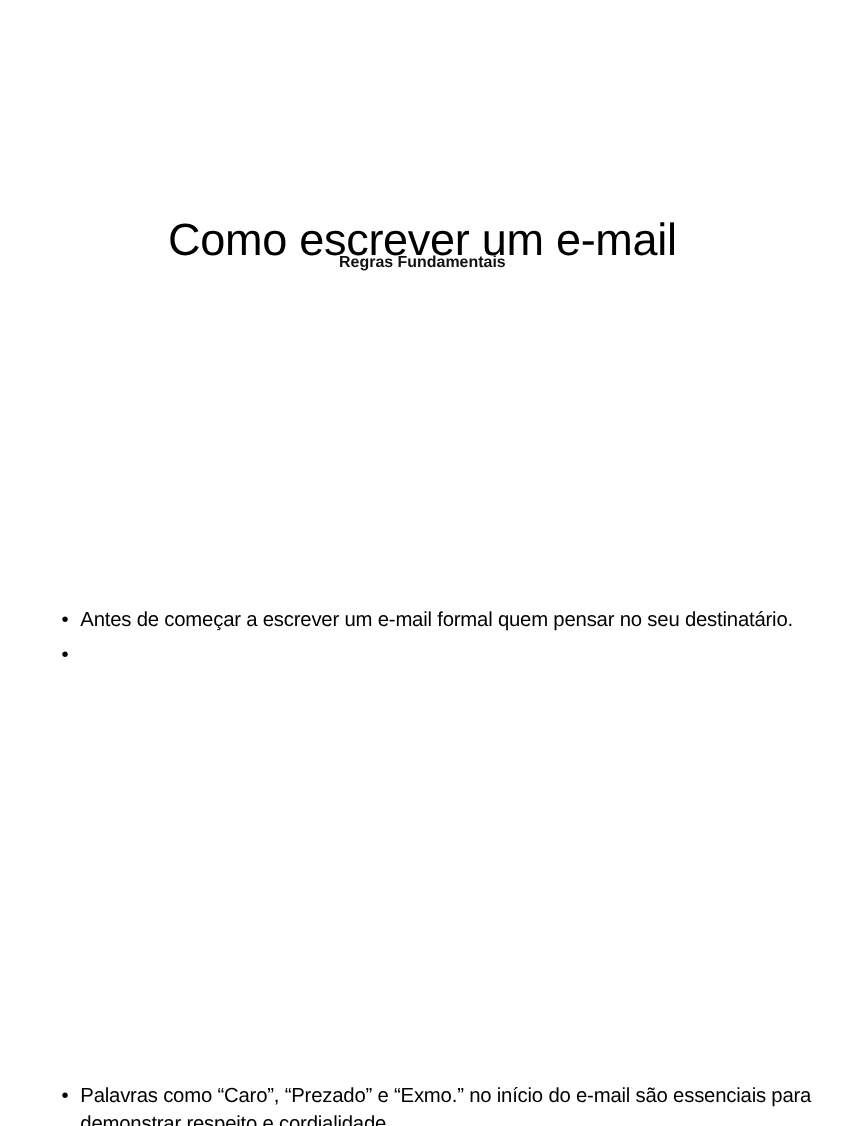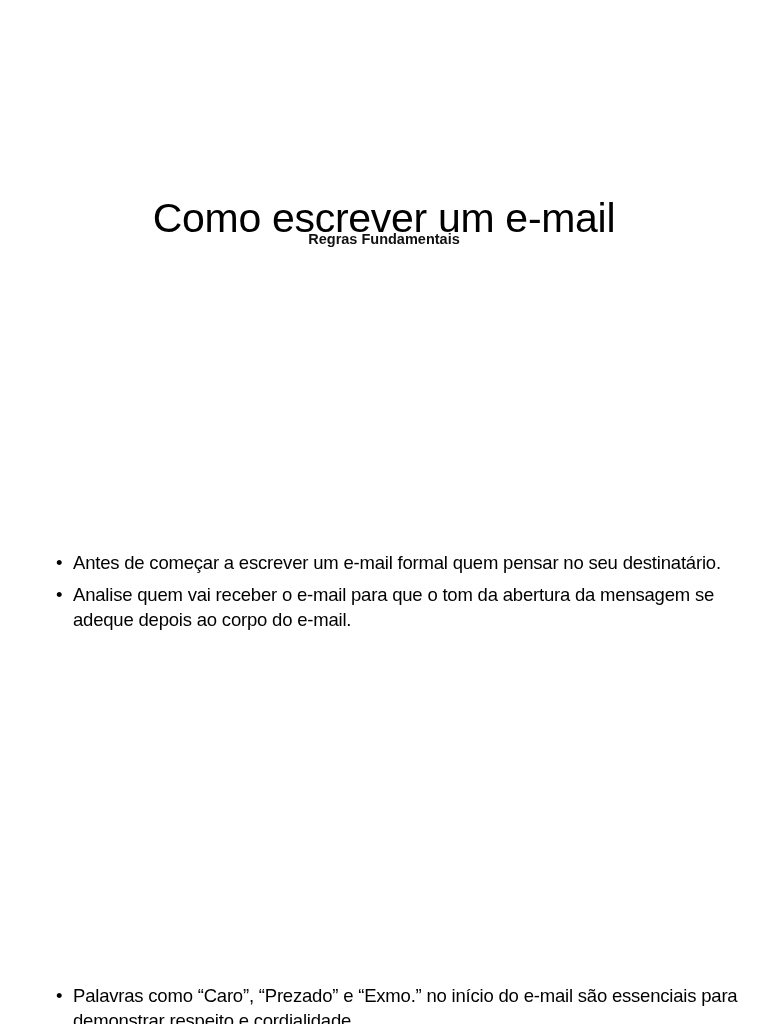--- a/index.html
+++ b/index.html
@@ -25,21 +25,20 @@
 </section>
 
 <section>
   <ul class="bullets b1">
     <li>
       <span class="bullet-dot">•</span>
       <span>Antes de começar a escrever um e-mail formal quem pensar no seu destinatário.</span>
     </li>
     <li>
       <span class="bullet-dot">•</span>
-      <span>Analise quem vai receber o e-mail para que o tom da abertura da mensagem se adeque depois ao corpo do e-mail.</span>
     </li>
   </ul>
 </section>
 
 <section>
   <ul class="bullets b2">
     <li>
       <span class="bullet-dot">•</span>
       <span>Palavras como “Caro”, “Prezado” e “Exmo.” no início do e-mail são essenciais para demonstrar respeito e cordialidade.</span>
     </li>

